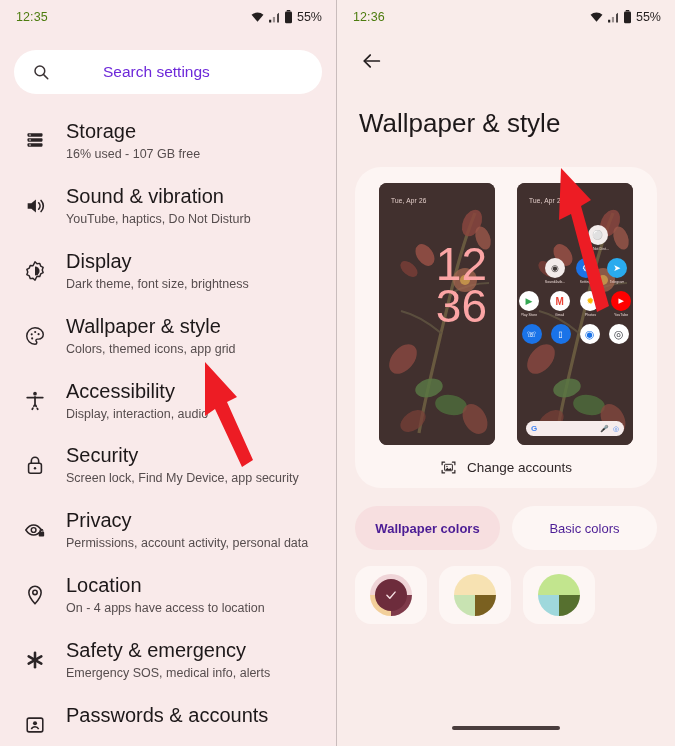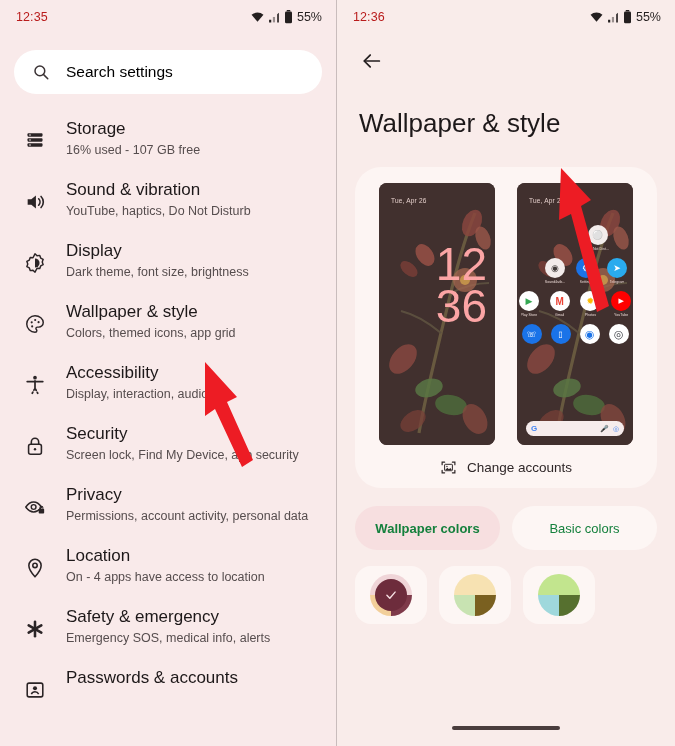--- a/index.html
+++ b/index.html
@@ -13,42 +13,42 @@
 
   .panel { position: relative; height: 746px; overflow: hidden; background: #f9eaea; }
   .panel-left  { width: 337px; border-right: 1px solid #c9bcbc; }
   .panel-right { width: 338px; background: #f9ecea; }
 
   
   .statusbar {
     height: 34px; display: flex; align-items: center;
     justify-content: space-between; padding: 0 14px 0 16px;
   }
-  .clock { font-size: 12.5px; color: #b91c1c; font-weight: 400; letter-spacing: .1px; }
+  .clock { font-size: 12.5px; color: #4d7c0f; font-weight: 400; letter-spacing: .1px; }
   .status-icons { display: flex; align-items: center; gap: 3px; }
   .status-icons svg { display: block; }
   .batt-pct { font-size: 12.5px; color: #241f1f; margin-left: 1px; }
 
   
   .searchbar {
     margin: 16px 14px 0 14px; height: 44px; background: #ffffff;
     border-radius: 28px; display: flex; align-items: center; padding: 0 18px; gap: 16px;
   }
-  .search-ph { font-size: 15.5px; color: #000000; }
+  .search-ph { font-size: 15.5px; color: #6d28d9; margin-left: 37px; }
 
   
   .list { margin-top: 14px; }
   .row {
     display: flex; align-items: flex-start; gap: 18px;
     padding: 10px 14px 10px 22px; min-height: 60px;
   }
   .row-ic { width: 26px; min-width: 26px; display: flex; justify-content: center;
             align-items: center; padding-top: 12px; }
   .row-txt { display: flex; flex-direction: column; gap: 2px; }
-  .row-title { font-size: 17px; color: #1d1819; line-height: 1.3; }
+  .row-title { font-size: 20px; color: #1d1819; line-height: 1.3; }
   .row-sub { font-size: 12.5px; color: #564d4e; line-height: 1.35; }
 
   
   .back-btn { margin: 10px 0 0 18px; width: 34px; height: 34px;
               display: flex; align-items: center; justify-content: center; }
   .page-title { margin: 30px 0 0 22px; font-size: 26px; color: #1d1819; font-weight: 400; }
 
   .preview-card {
     margin: 28px 18px 0 18px; background: #fdf5f3; border-radius: 26px;
     padding: 16px 0 12px 0;
@@ -84,21 +84,21 @@
   }
 
   .change-wp {
     display: flex; align-items: center; justify-content: center; gap: 10px;
     margin-top: 14px; font-size: 13.5px; color: #2e2627;
   }
 
   .tabs { display: flex; gap: 12px; margin: 18px 18px 0 18px; }
   .tab {
     flex: 1; height: 44px; border-radius: 22px; display: flex;
-    align-items: center; justify-content: center; font-size: 13px; color: #15803d;
+    align-items: center; justify-content: center; font-size: 13px; color: #4c1d95;
   }
   .tab-on  { background: #f7dfe0; font-weight: 600; }
   .tab-off { background: #fdf6f4; }
 
   .swatches { display: flex; gap: 12px; margin: 16px 18px 0 18px; }
   .sw-card {
     width: 72px; height: 58px; background: #fdf6f4; border-radius: 16px;
     display: flex; align-items: center; justify-content: center;
   }
   .sw { width: 42px; height: 42px; border-radius: 50%; position: relative; overflow: hidden; }

